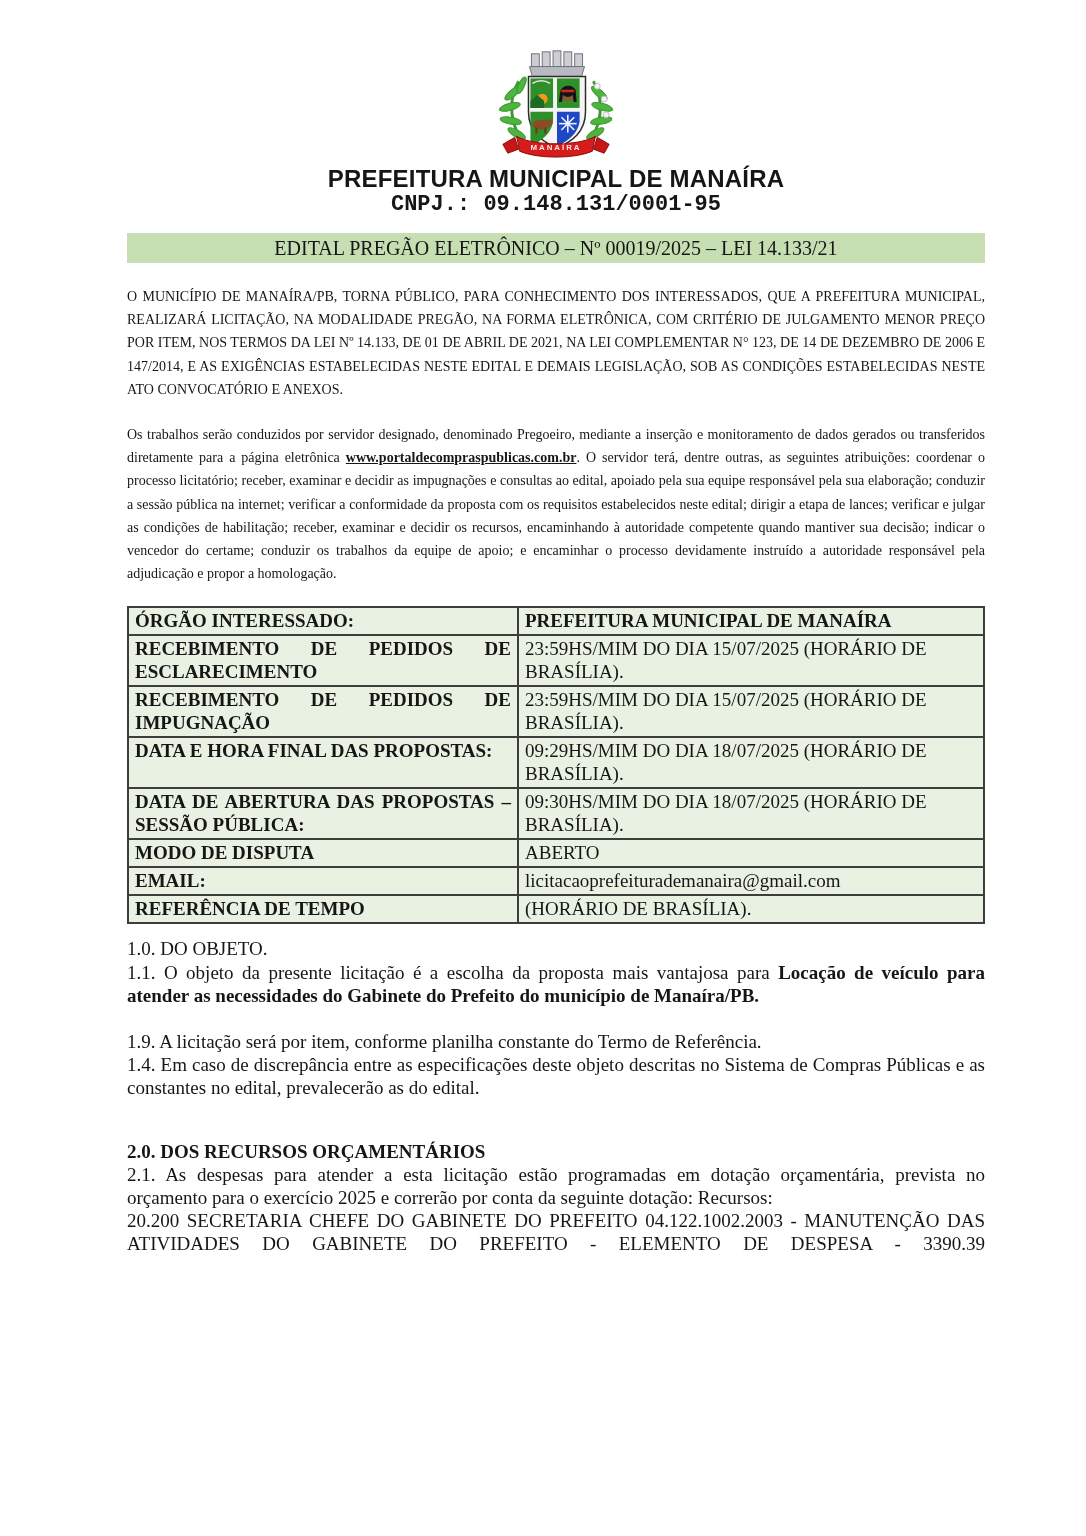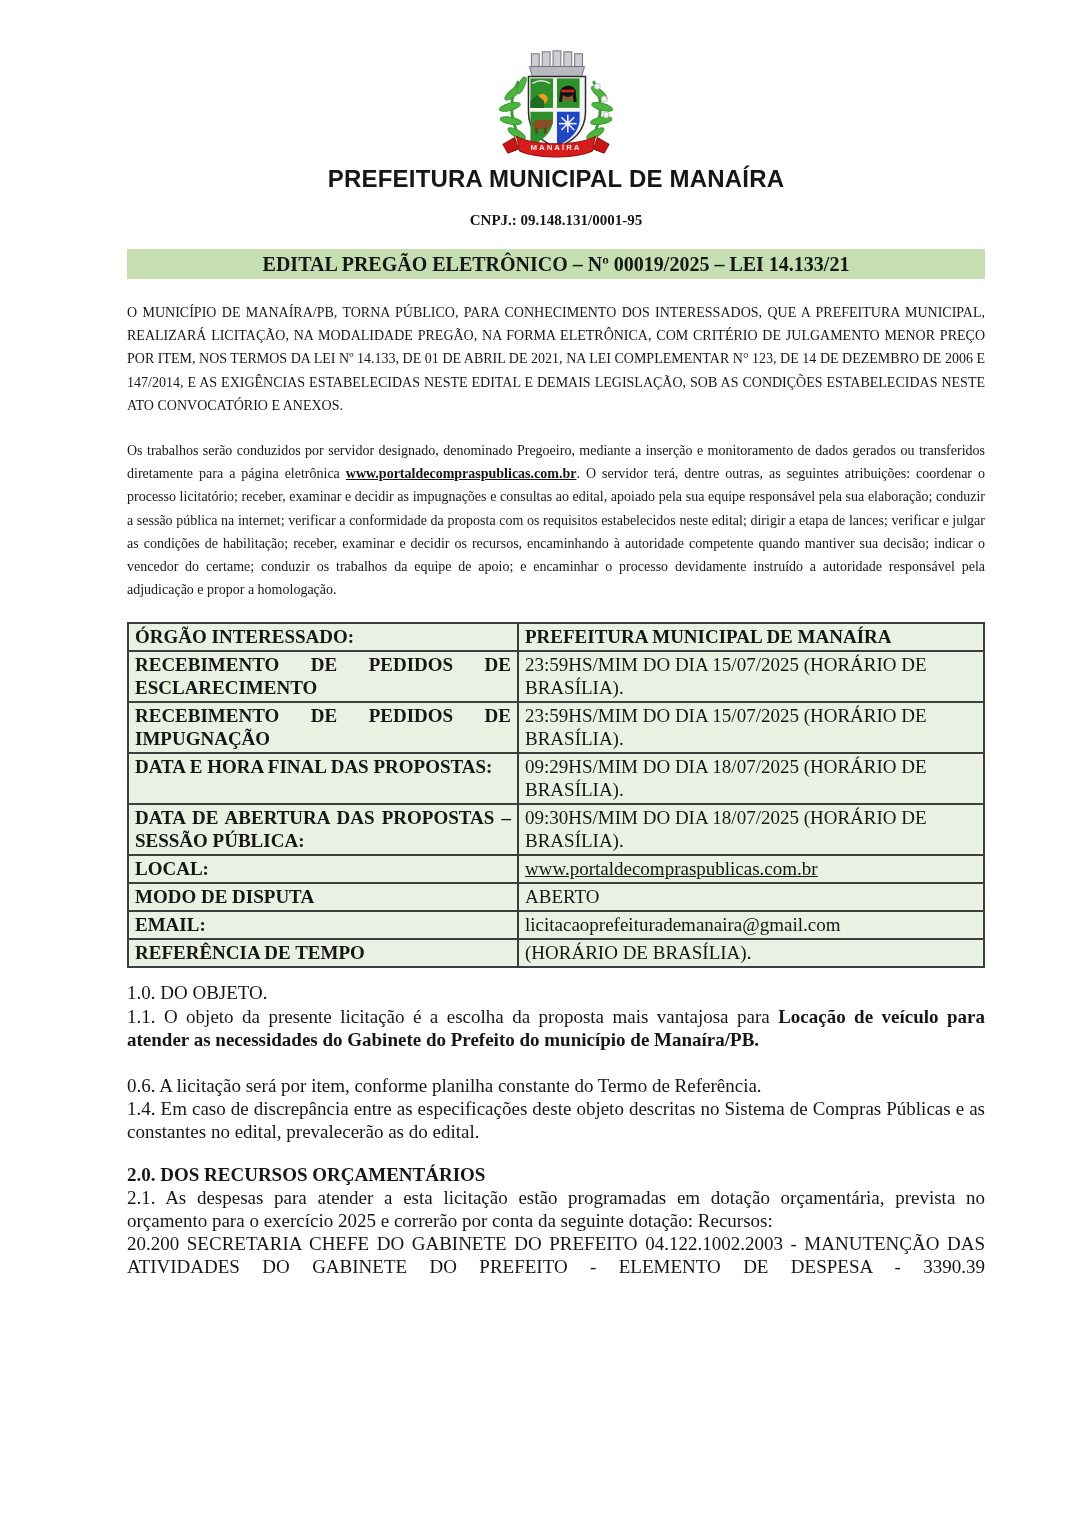--- a/index.html
+++ b/index.html
@@ -11,49 +11,49 @@
   .content { margin-left:127px; width:858px; }
 
   
   .doc-header { text-align:center; padding-top:42px; }
   .crest { display:block; margin:0 auto; }
   .org-title {
     font-family:"Liberation Sans", sans-serif; font-weight:bold;
     font-size:24px; line-height:26px; margin-top:4px; letter-spacing:0.2px;
   }
   .org-cnpj {
-    font-family:Liberation Serif, serif; font-weight:bold;
-    font-size:15px; line-height:25px; margin-top:16px;
+    font-family:Liberation Mono, monospace; font-weight:bold;
+    font-size:22px; line-height:25px; margin-top:0;
   }
 
   
   .banner {
     margin-top:16px; background:#c5deb2; text-align:center;
-    font-weight:bold; font-size:20px; line-height:22px; padding:4px 0 4px;
+    font-weight:normal; font-size:20px; line-height:22px; padding:4px 0 4px;
   }
 
   
   .bp { font-size:14px; line-height:23.2px; text-align:justify; margin:22px 0 0; }
   .p-link { font-weight:bold; text-decoration:underline; color:inherit; }
 
   
   table.info {
     margin-top:21px; border-collapse:collapse; width:100%;
     background:#e9f1e2; font-size:19px; line-height:23px;
     border:2px solid #ec4899;
   }
   table.info td { border:2px solid #3d3d3d; padding:1px 6px 2px; vertical-align:top; }
   td.lbl { font-weight:bold; width:376px; text-align:justify; }
   td.val {}
   .val-bold { font-weight:bold; }
   .u-link { text-decoration:underline; color:inherit; }
 
   
   .sec-h  { font-size:19px; line-height:23.2px; font-weight:normal; margin:13px 0 0; }
-  .sec-h2 { font-size:19px; line-height:23.2px; font-weight:bold; margin:19px 0 0; }
+  .sec-h2 { font-size:19px; line-height:23.2px; font-weight:bold; margin:40px 0 0; }
   .sec-p  { font-size:19px; line-height:23.2px; text-align:justify; margin:0; }
   .sec-p-gap { margin-top:23px; }
   .stretch { text-align:justify; text-align-last:justify; }
   .b { font-weight:bold;font-family:Liberation Serif, serif; }
 </style>
 </head>
 <body>
 
 <div class="content">
 
@@ -157,40 +157,36 @@
       </tr>
       <tr>
         <td class="lbl">DATA E HORA FINAL DAS PROPOSTAS:</td>
         <td class="val">09:29HS/MIM DO DIA 18/07/2025 (HORÁRIO DE BRASÍLIA).</td>
       </tr>
       <tr>
         <td class="lbl">DATA DE ABERTURA DAS PROPOSTAS – SESSÃO PÚBLICA:</td>
         <td class="val">09:30HS/MIM DO DIA 18/07/2025 (HORÁRIO DE BRASÍLIA).</td>
       </tr>
       <tr>
-        <td class="lbl">LOCAL:</td>
-        <td class="val"><span class="u-link">www.portaldecompraspublicas.com.br</span></td>
-      </tr>
-      <tr>
         <td class="lbl">MODO DE DISPUTA</td>
         <td class="val">ABERTO</td>
       </tr>
       <tr>
         <td class="lbl">EMAIL:</td>
         <td class="val">licitacaoprefeiturademanaira@gmail.com</td>
       </tr>
       <tr>
         <td class="lbl">REFERÊNCIA DE TEMPO</td>
         <td class="val"> (HORÁRIO DE BRASÍLIA).</td>
       </tr>
     </tbody>
   </table>
 
   <p class="sec-h">1.0. DO OBJETO.</p>
   <p class="sec-p"><span>1.1. O objeto da presente licitação é a escolha da proposta mais vantajosa para </span><span class="b">Locação de veículo para atender as necessidades do Gabinete do Prefeito do município de Manaíra/PB.</span></p>
-  <p class="sec-p sec-p-gap">0.6. A licitação será por item, conforme planilha constante do Termo de Referência.</p>
+  <p class="sec-p sec-p-gap">1.9. A licitação será por item, conforme planilha constante do Termo de Referência.</p>
   <p class="sec-p">1.4. Em caso de discrepância entre as especificações deste objeto descritas no Sistema de Compras Públicas e as constantes no edital, prevalecerão as do edital.</p>
 
   <p class="sec-h2">2.0. DOS RECURSOS ORÇAMENTÁRIOS</p>
   <p class="sec-p">2.1. As despesas para atender a esta licitação estão programadas em dotação orçamentária, prevista no orçamento para o exercício 2025 e correrão por conta da seguinte dotação: Recursos:</p>
   <p class="sec-p stretch">20.200 SECRETARIA CHEFE DO GABINETE DO PREFEITO 04.122.1002.2003 - MANUTENÇÃO DAS ATIVIDADES DO GABINETE DO PREFEITO - ELEMENTO DE DESPESA - 3390.39</p>
 
 </div>
 
 </body></html>

